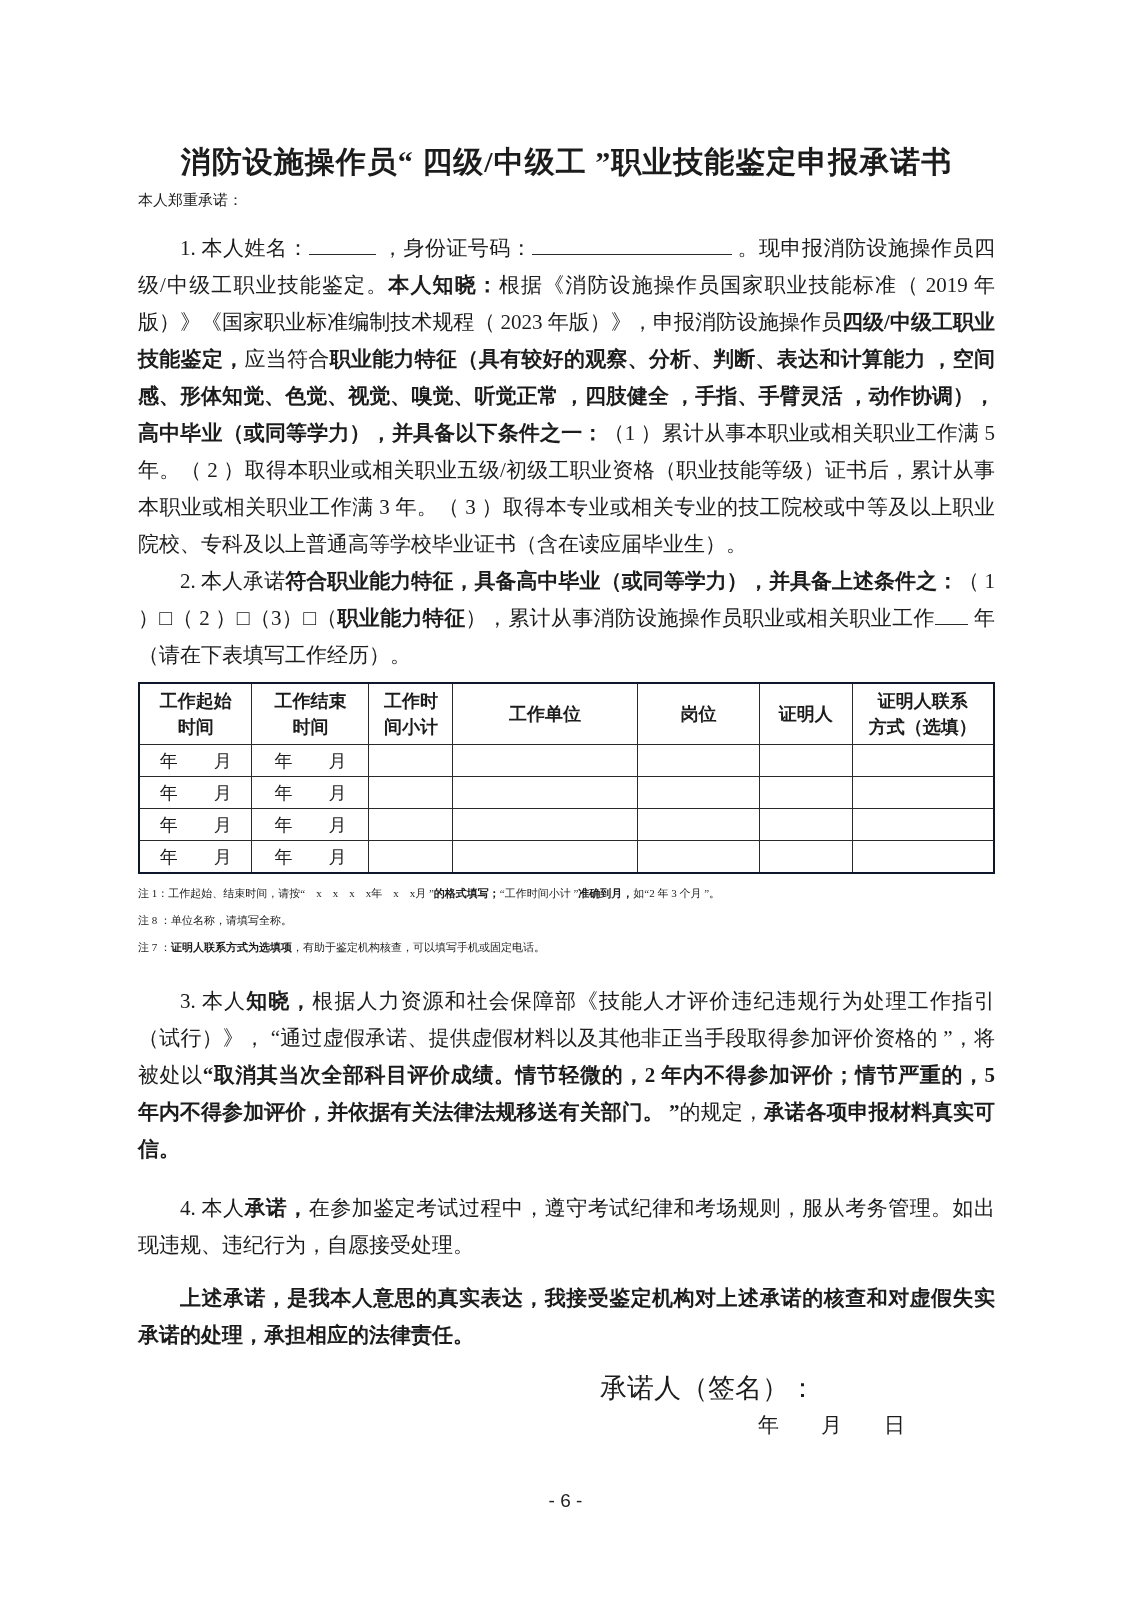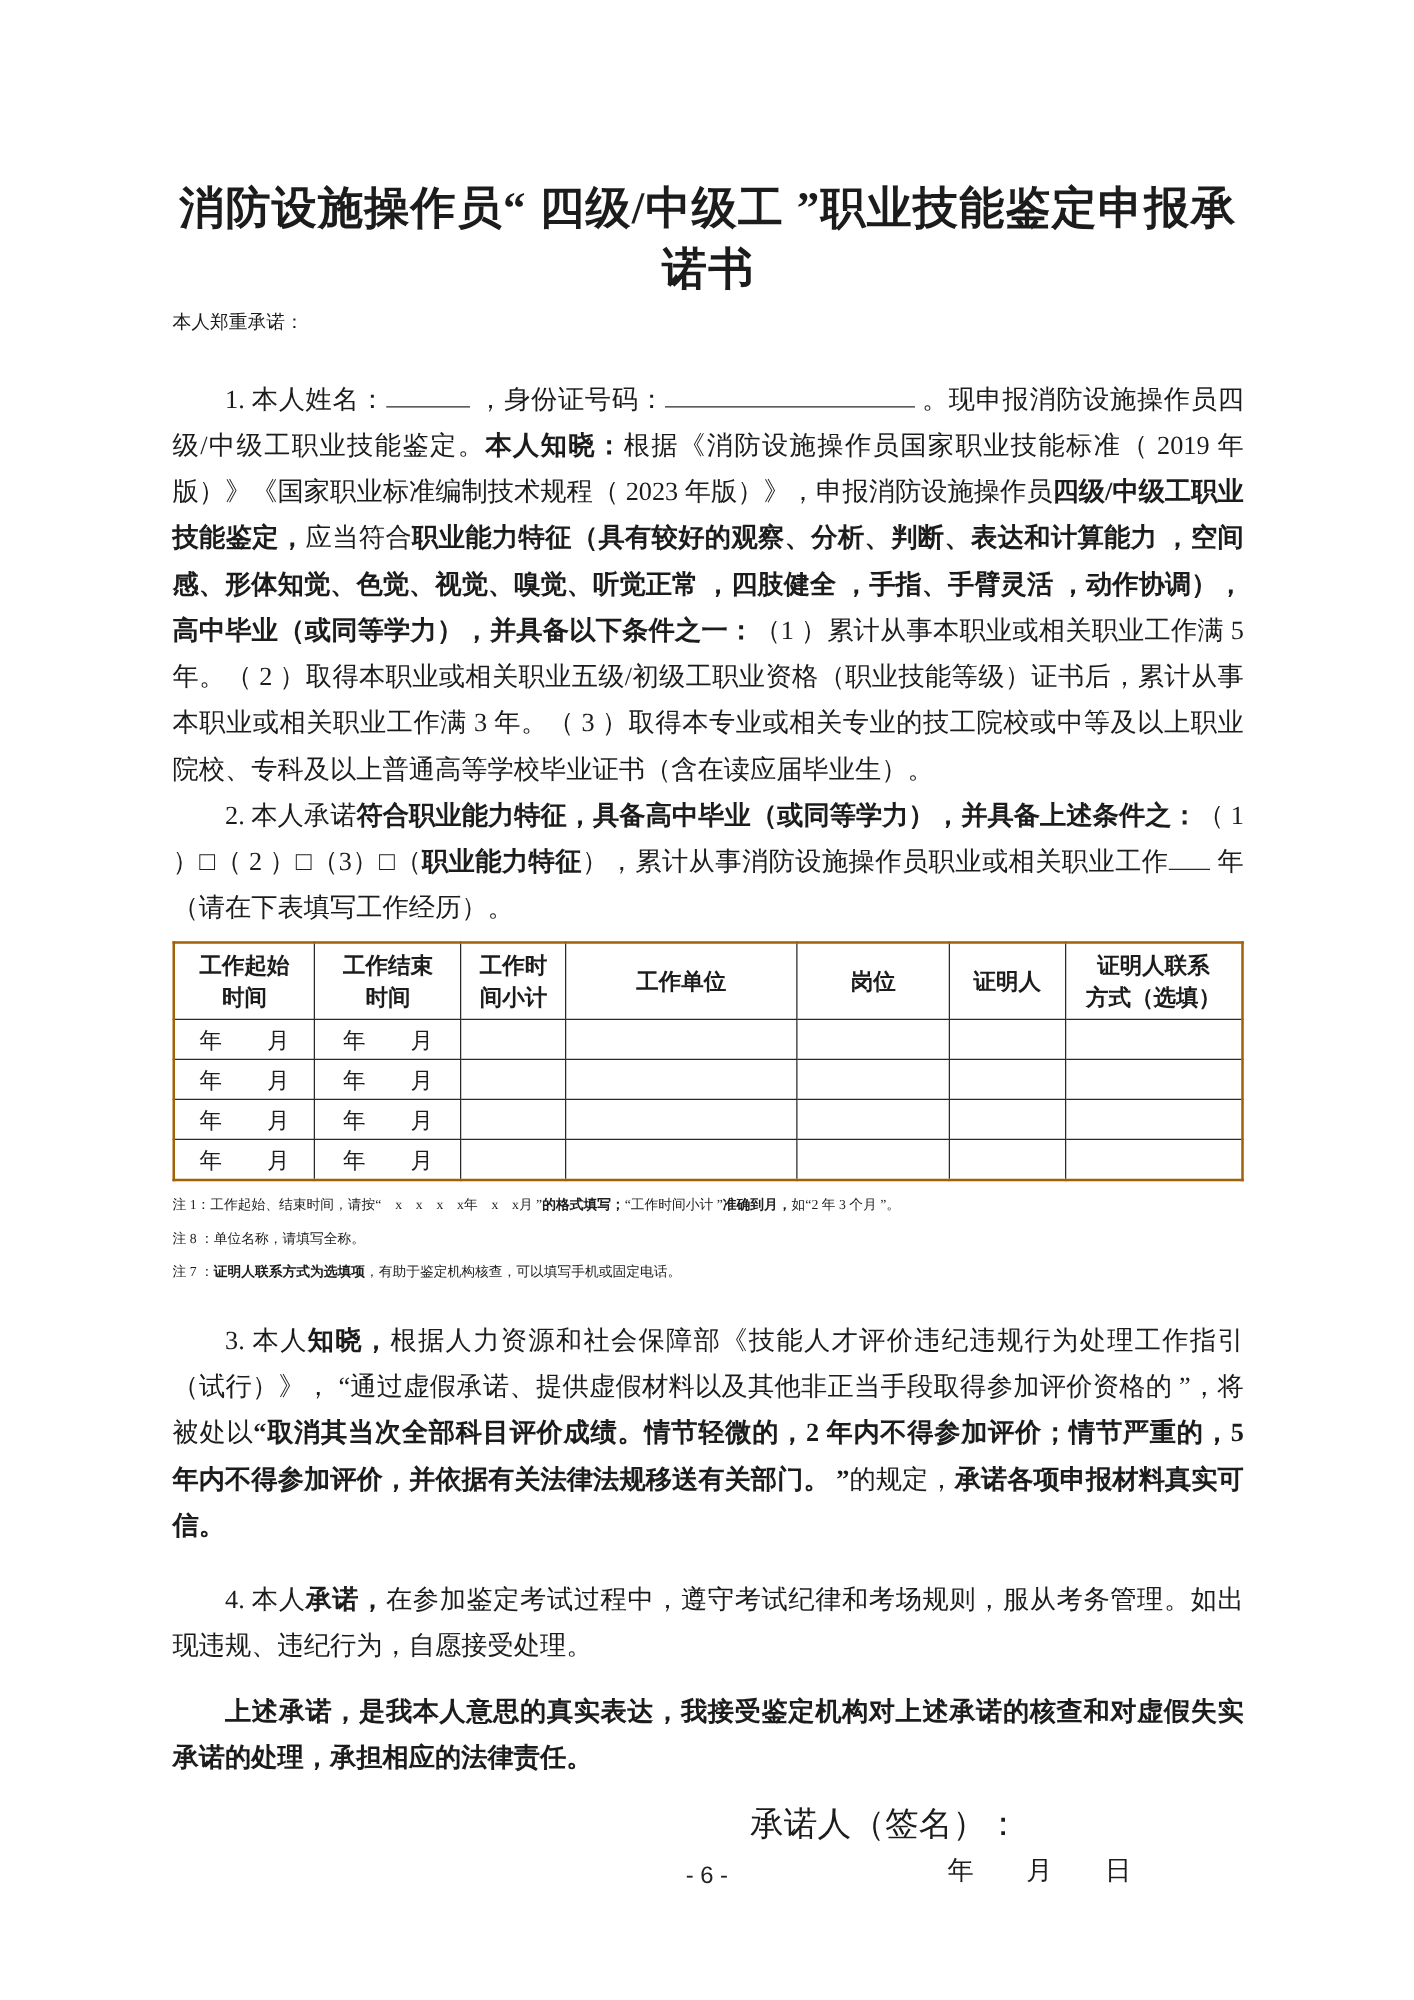--- a/index.html
+++ b/index.html
@@ -8,50 +8,50 @@
     width:1131px;height:1600px;
     background:#ffffff;
     font-family:"Liberation Serif","DejaVu Serif",serif;
     color:#1c1c1c;
     overflow:hidden;
     box-sizing:border-box;
   }
   .content{padding:142px 136px 0 138px;}
   .doc-title{
     text-align:center;
-    font-size:36px;
+    font-size:30px;
     font-weight:bold;
     letter-spacing:1px;
     margin:0;
   }
   .opening{
     font-size:15px;
     margin-top:8px;
   }
   p.body{
     font-size:21px;
     line-height:37px;
     text-align:justify;
     text-indent:2em;
     margin:0;
   }
-  p.first{margin-top:34px;}
+  p.first{margin-top:20px;}
   .b{font-weight:bold;}
   .blank{
     display:inline-block;
     border-bottom:1px solid #2a2a2a;
     height:1.05em;
     vertical-align:baseline;
   }
   table.work{
     width:100%;
     border-collapse:collapse;
     table-layout:fixed;
     margin-top:8px;
-    border:2px solid #a16207;
+    border:2px solid #0f172a;
   }
   table.work th, table.work td{
     border:1px solid #2a2a2a;
     text-align:center;
     vertical-align:middle;
     font-size:18px;
     padding:2px 2px;
     overflow:hidden;
   }
   table.work th{

